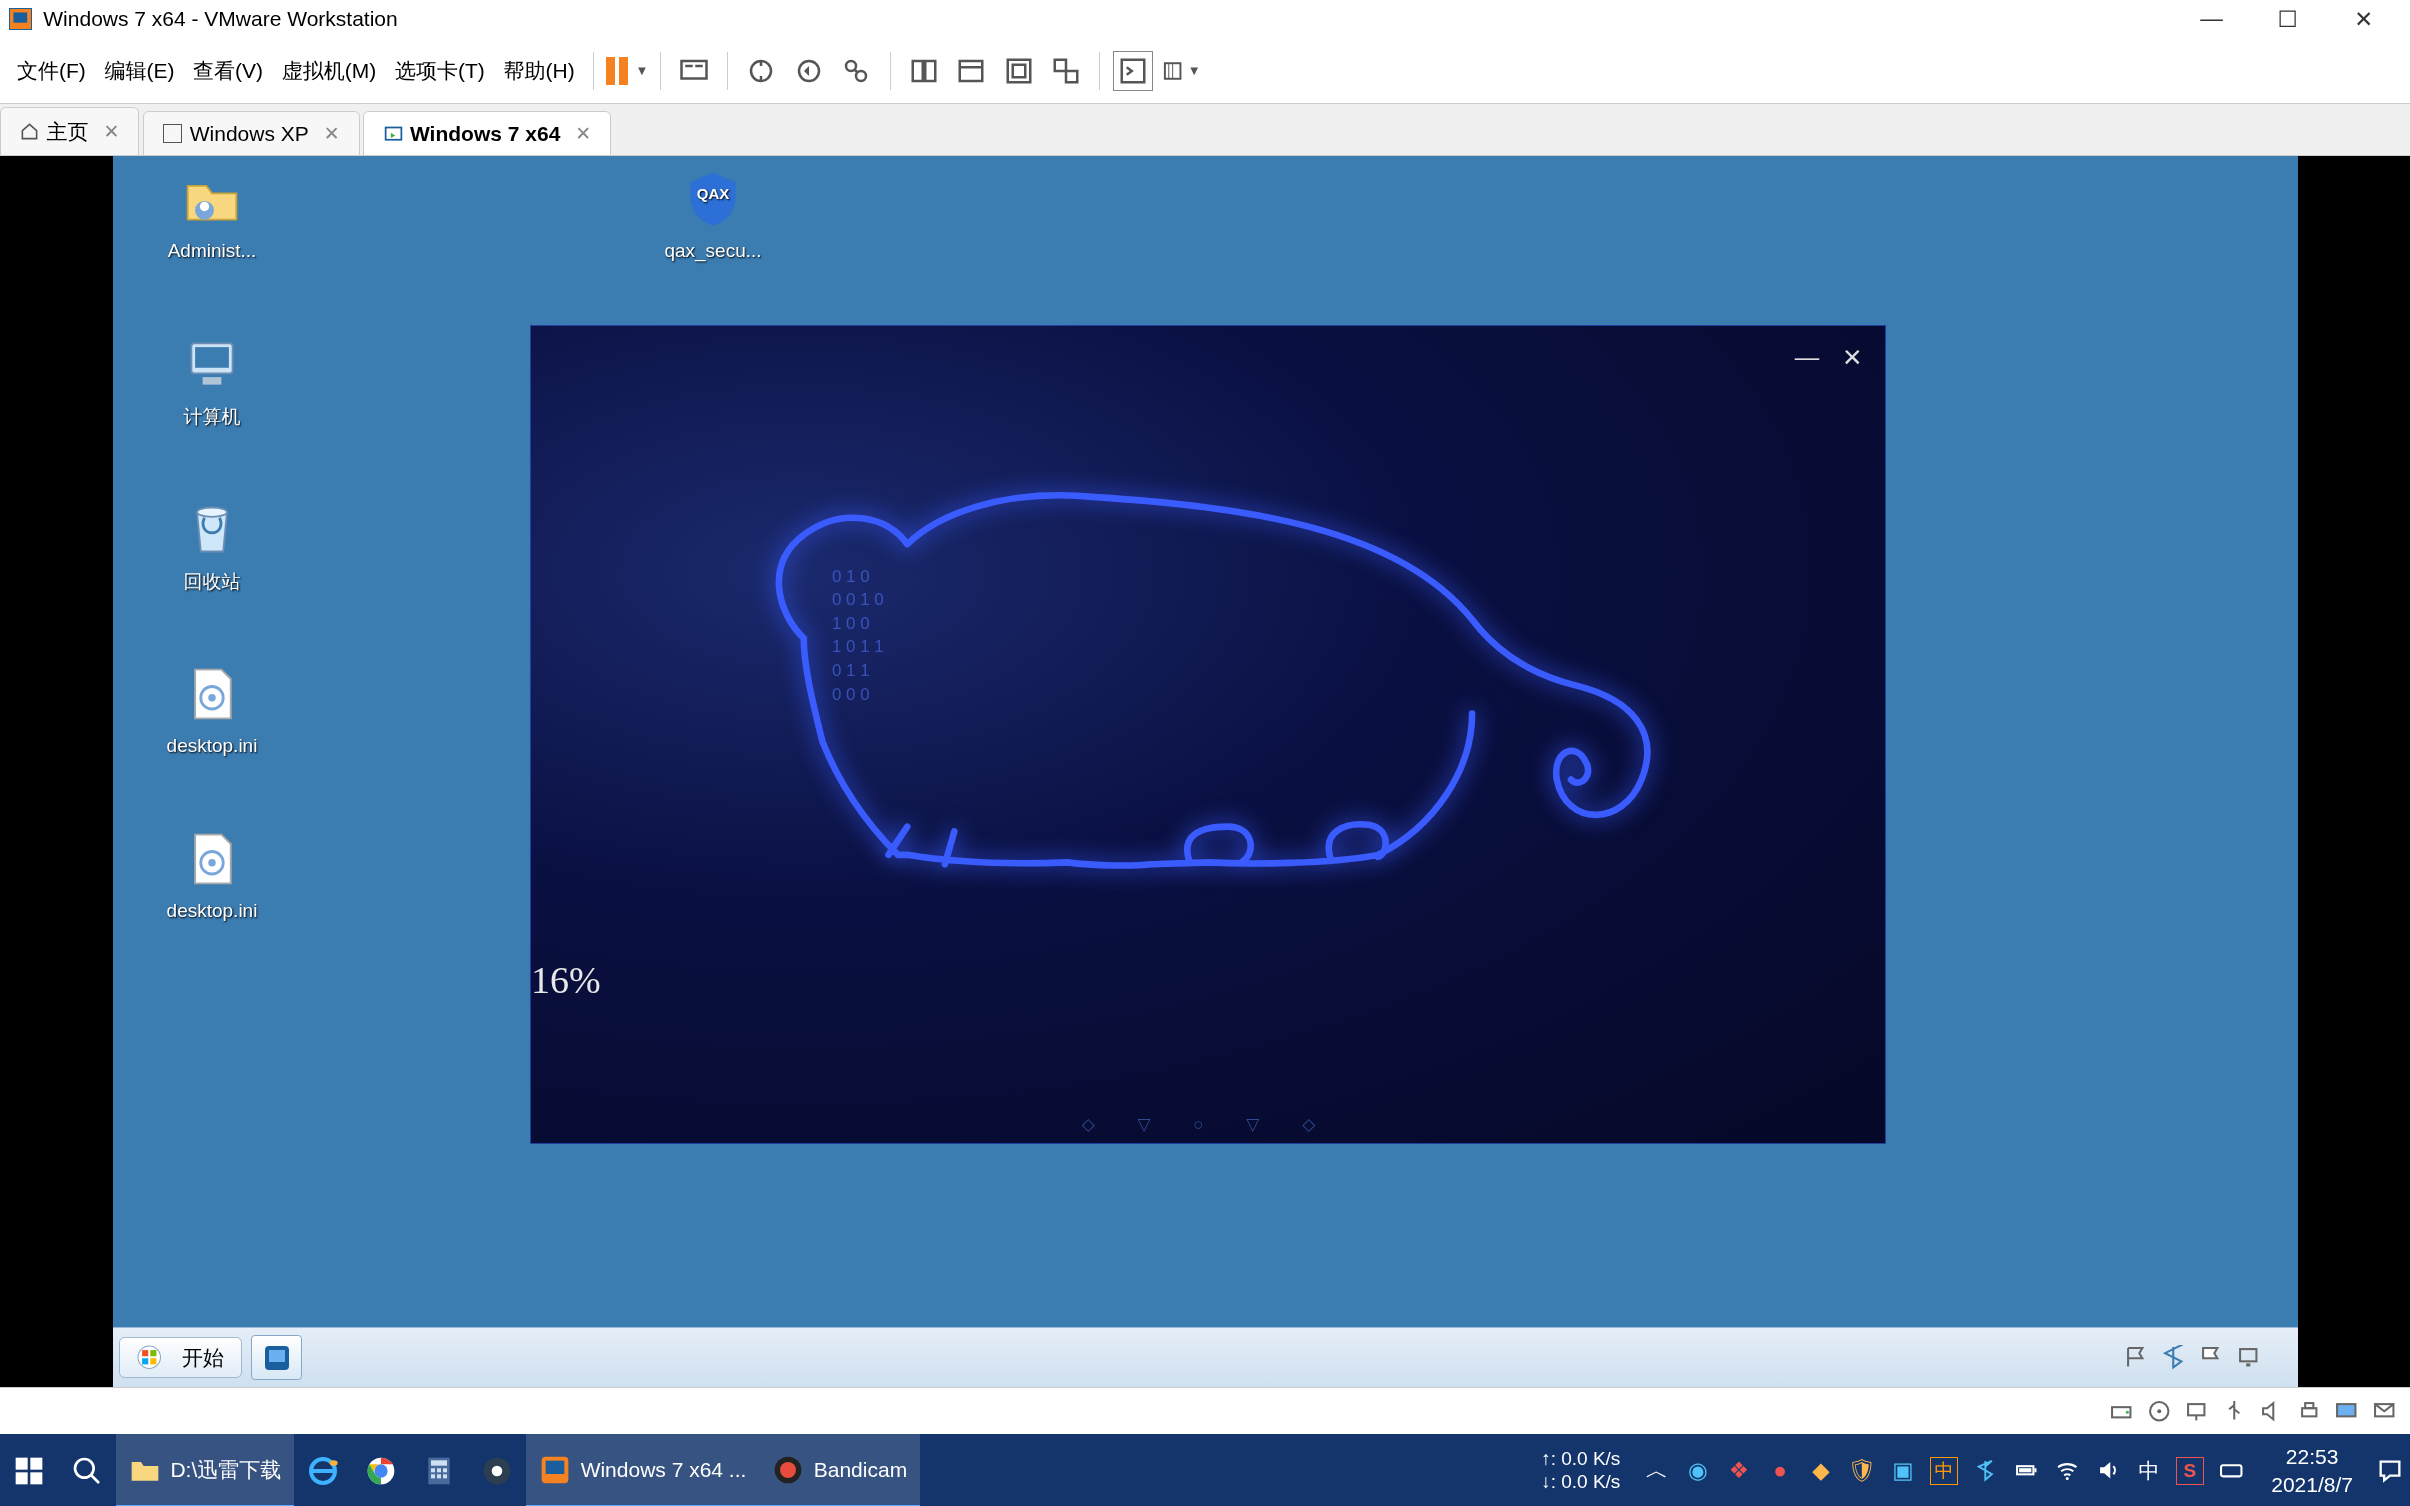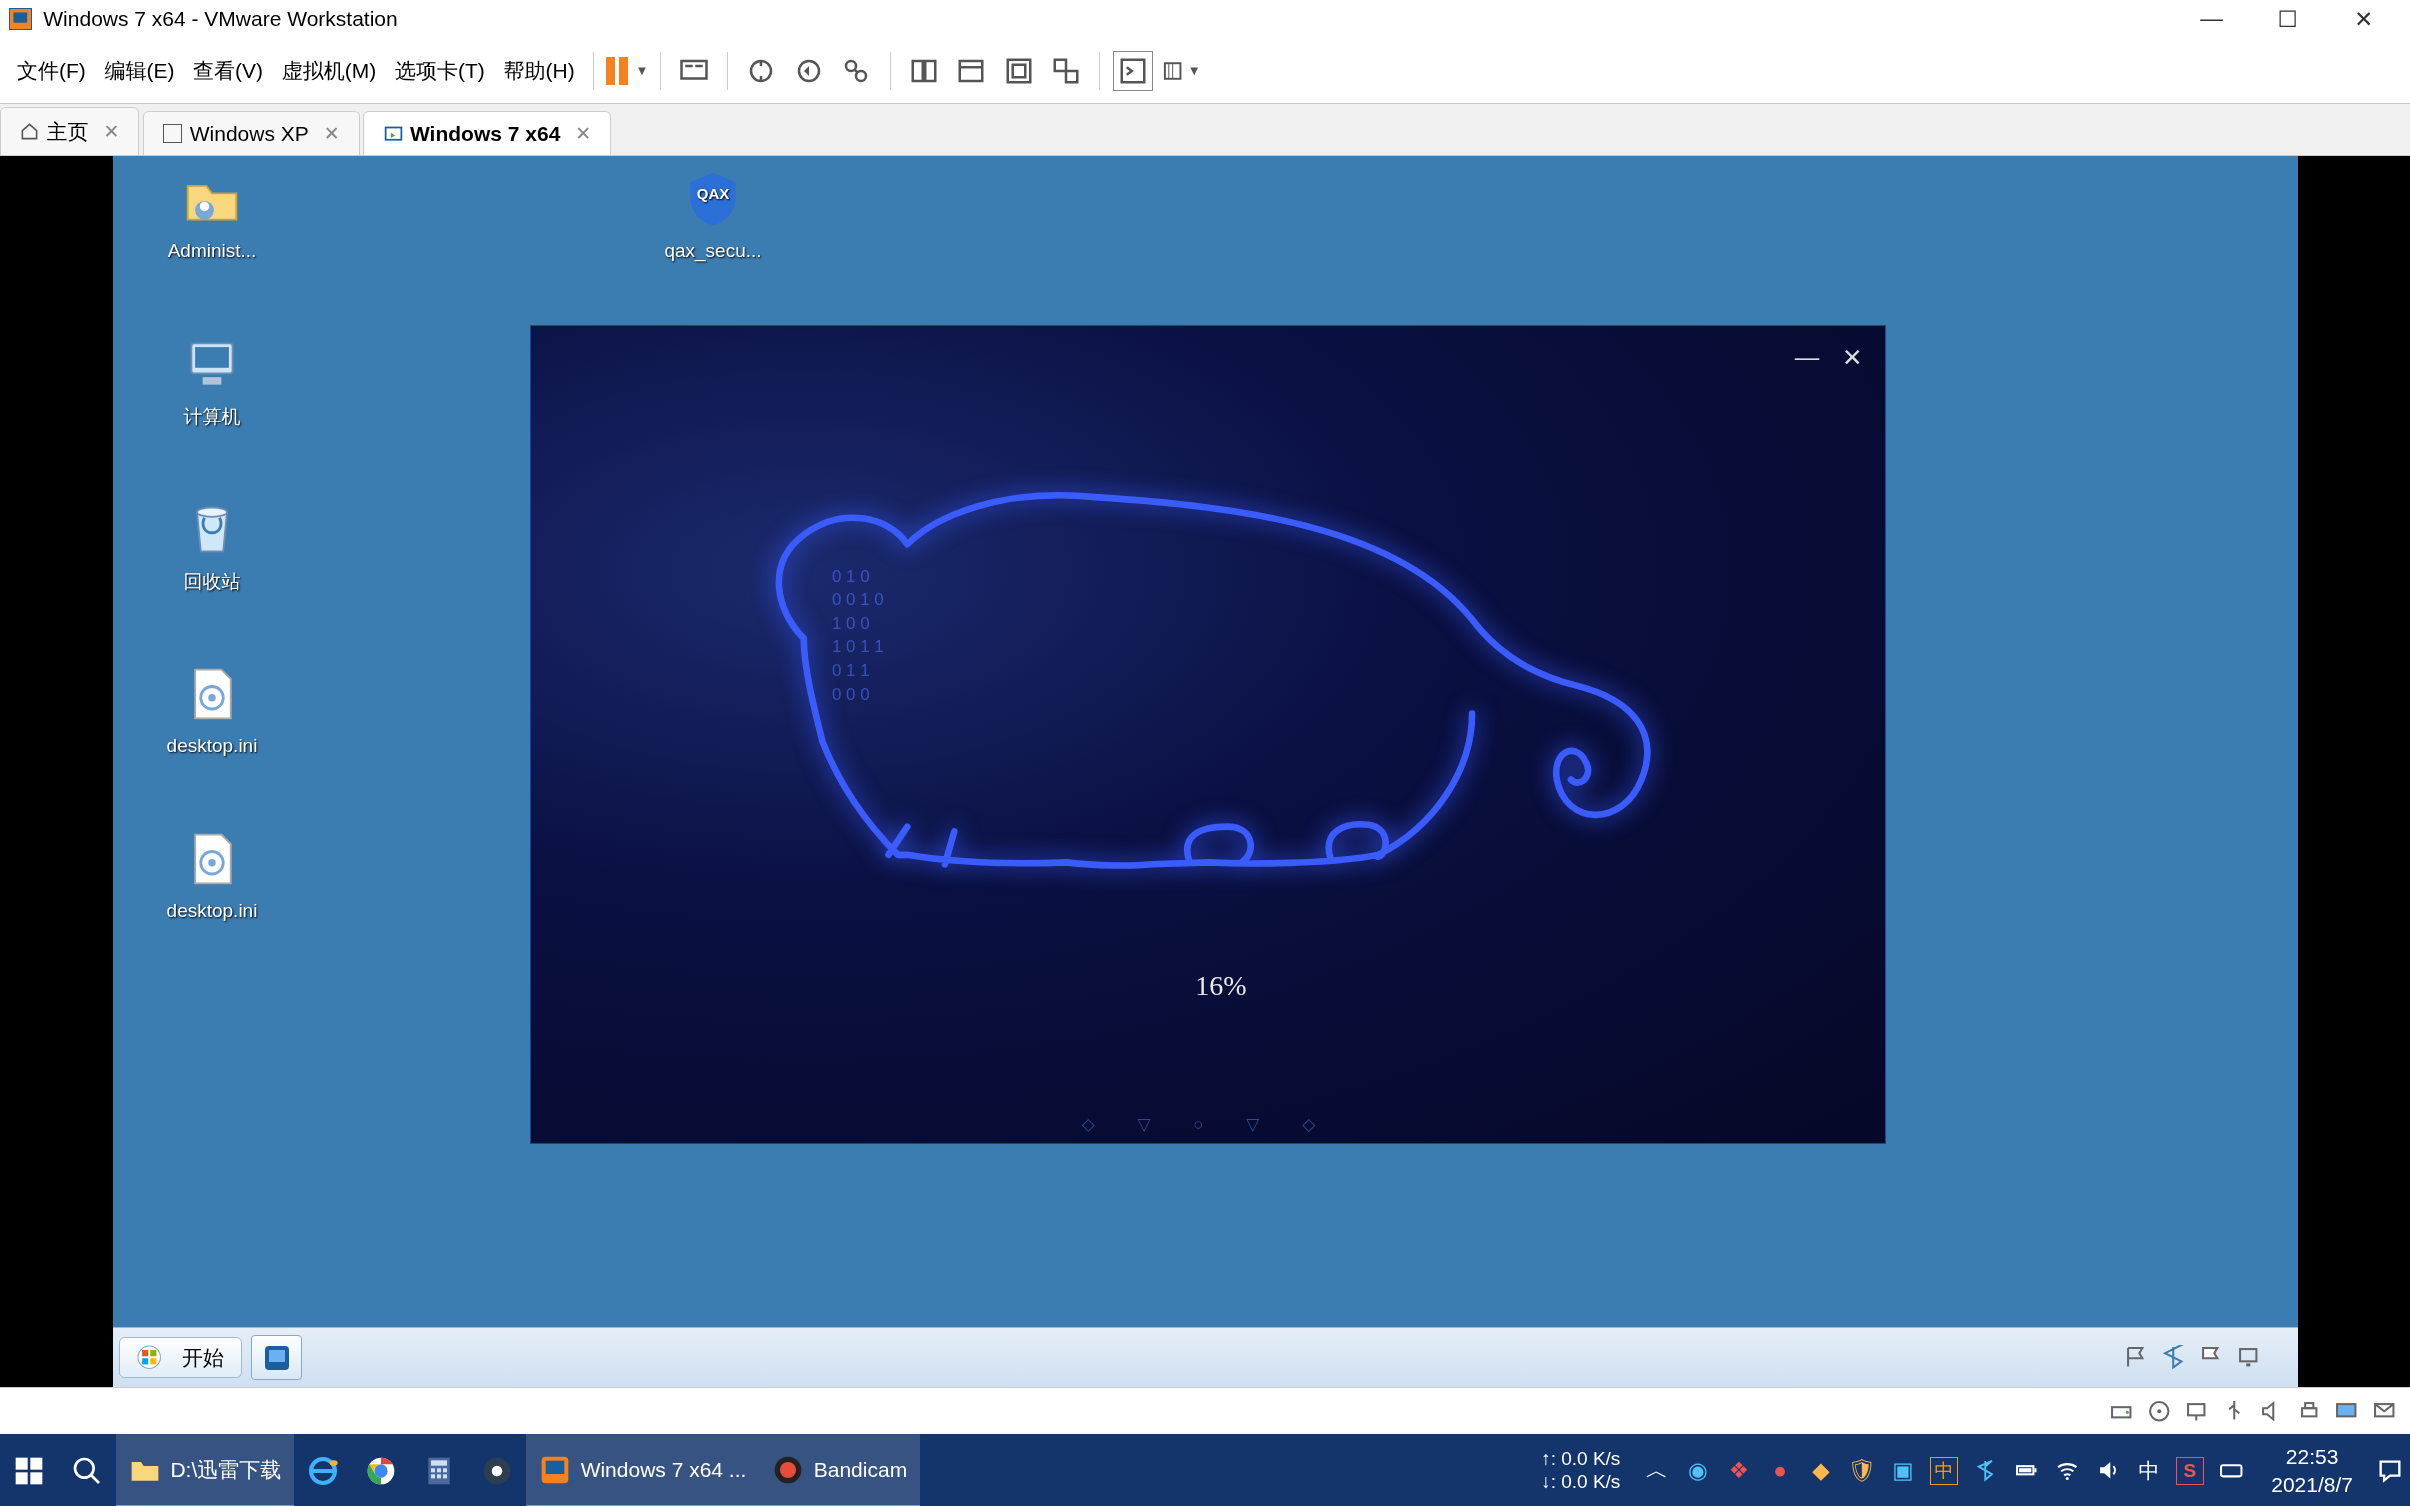--- a/index.html
+++ b/index.html
@@ -39,21 +39,21 @@
 
 
 .dicon { position: absolute; width: 160px; text-align: center; color: #fff; font-size: 19px; font-family: "SimSun", monospace; cursor: pointer; text-shadow: 0.9px 0.9px 1.9px #000; }
 .dicon .ibox { width: 68px; height: 68px; margin: 0 auto 5.6px; display:flex;align-items:center;justify-content:center; }
 .ibox svg { width: 60px; height: 60px; }
 
 
 .installer { position: absolute; left: 417px; top: 169px; width: 1356px; height: 819px; background: radial-gradient(ellipse at 20% 30%, #1b2a6e 0%, #0a1042 40%, #050826 100%); border: 0.9px solid #2040a0; }
 .installer .win-ctrl { position: absolute; top: 17px; right: 22.6px; display: flex; gap: 22.6px; color: #ddd; font-size: 24.5px; }
 .installer .ctrl { cursor: pointer; }
-.percent { position: absolute; bottom: 141px; left: 0; right: 0; text-align: center; color: #e8e8e8; font-size: 28px; font-family: "SimSun", serif; padding-left: 26px; }
+.percent { position: absolute; bottom: 141px; left: 0; right: 0; color: #e8e8e8; font-size: 38px; font-family: "SimSun", serif; }
 .leopard { position: absolute; left: 188px; top: 124px; width: 979px; height: 452px; }
 .leopard svg { width: 100%; height: 100%; }
 .bot-border { position:absolute; bottom:0; left:0; right:0; height:38px; display:flex; justify-content:center; align-items:center; }
 .bot-border span{ color:#304b90; font-size:17px; letter-spacing:19px;}
 
 
 .guest-taskbar { position: absolute; bottom: 0; left: 0; right: 0; height: 60px; background: linear-gradient(#e5eef7, #cfe0f0); border-top: 0.9px solid #9cb8d6; display: flex; align-items: center; }
 .start-btn { display: flex; align-items: center; gap: 21px; padding: 5.6px 17px; margin-left: 5.6px; background: linear-gradient(#fff, #e0ecf7); border: 0.9px solid #a0b8d0; border-radius: 5.6px; font-size: 21px; cursor: pointer; }
 .win-orb { width: 24.5px; height: 24.5px; }
 .vmw-tray-btn { margin-left: 9.4px; width: 51px; height: 45px; border: 0.9px solid #88a8c8; border-radius: 3.8px; display: flex; align-items: center; justify-content: center; background: linear-gradient(#fff,#d8e8f6); cursor: pointer; }

